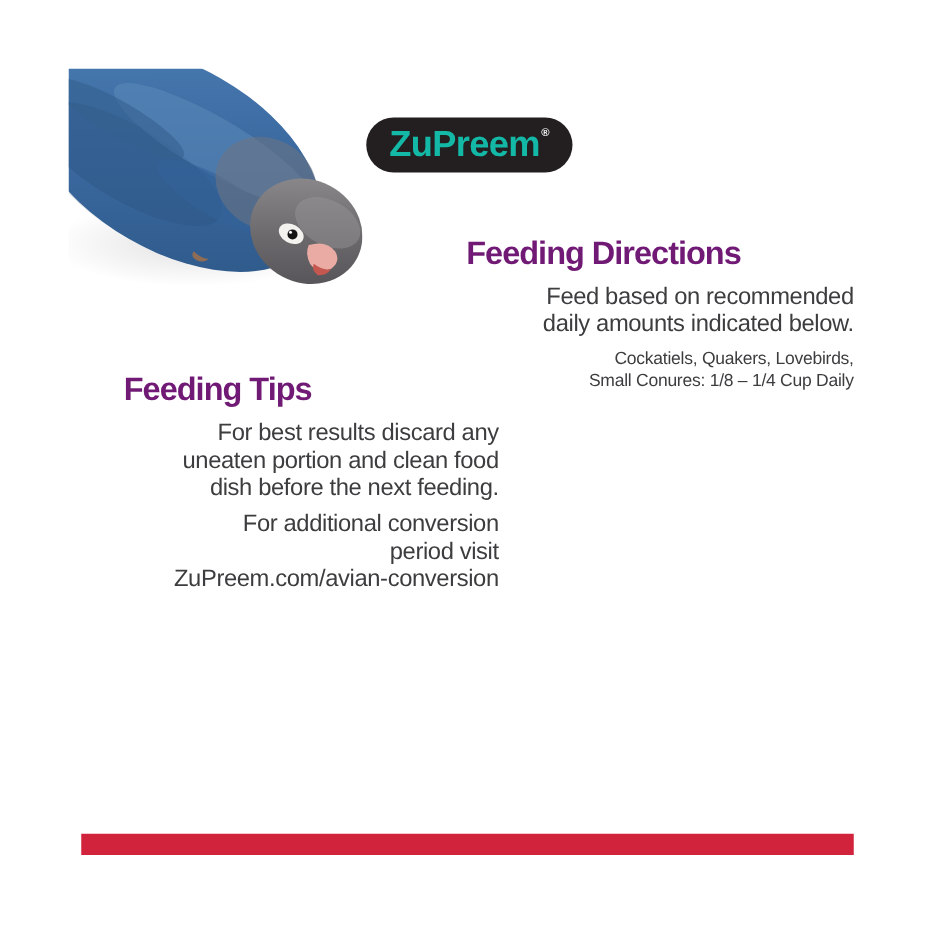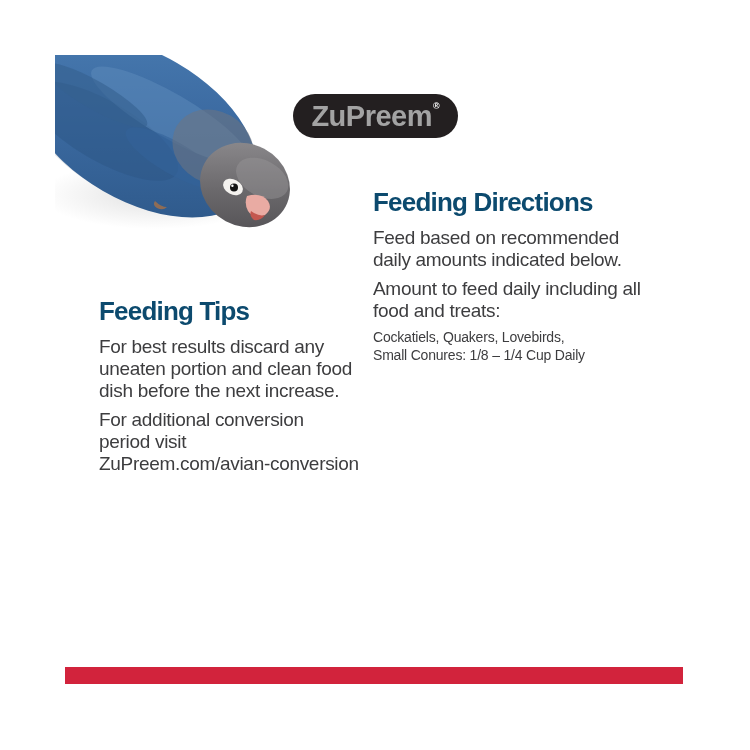--- a/index.html
+++ b/index.html
@@ -10,39 +10,40 @@
     overflow:hidden;
     font-family:"Liberation Sans", sans-serif;
   }
   .bird{position:absolute;left:55px;top:55px;width:235px;height:185px;}
   .logo{
     position:absolute;left:293px;top:94px;width:165px;height:44px;
     background:#231f20;border-radius:22px;
     display:flex;align-items:center;justify-content:center;
   }
   .logo .word{
-    color:#a3a3a3;font-weight:bold;font-size:29px;letter-spacing:-0.5px;
+    color:#14b8a6;font-weight:bold;font-size:29px;letter-spacing:-0.5px;
     line-height:44px;
   }
   .logo .reg{
     color:#ffffff;font-size:9px;font-weight:bold;
     align-self:flex-start;margin-top:7px;margin-left:1px;
   }
   .col{position:absolute;color:#3d3d3f;}
   .col-left{left:99px;top:295px;width:300px;}
   .col-right{left:373px;top:186px;width:310px;}
   h2{
     margin:0 0 8px 0;
     font-size:26px;line-height:33px;font-weight:bold;
-    color:#0c4a6e;letter-spacing:-0.8px;
+    color:#701a75;letter-spacing:-0.8px;
   }
   .col p{
     margin:0 0 7px 0;
     font-size:19px;line-height:22px;letter-spacing:-0.3px;
     white-space:pre;
+    text-align:right;
   }
   .col p.fine{
     margin-top:4px;
     font-size:14px;line-height:17.5px;letter-spacing:-0.2px;
   }
   .accent-bar{
     position:absolute;left:65px;top:667px;width:618px;height:17px;
     background:#d2233c;
   }
 </style>
@@ -102,31 +103,29 @@
 
   <div class="logo">
     <span class="word">ZuPreem</span>
     <span class="reg">®</span>
   </div>
 
   <div class="col col-left">
     <h2>Feeding Tips</h2>
     <p>For best results discard any
 uneaten portion and clean food
-dish before the next increase.</p>
+dish before the next feeding.</p>
     <p>For additional conversion
 period visit
 ZuPreem.com/avian-conversion</p>
   </div>
 
   <div class="col col-right">
     <h2>Feeding Directions</h2>
     <p>Feed based on recommended
 daily amounts indicated below.</p>
-    <p>Amount to feed daily including all
-food and treats:</p>
     <p class="fine">Cockatiels, Quakers, Lovebirds,
 Small Conures: 1/8 – 1/4 Cup Daily</p>
   </div>
 
   <div class="accent-bar"></div>
 
 </div>
 
 </body></html>

